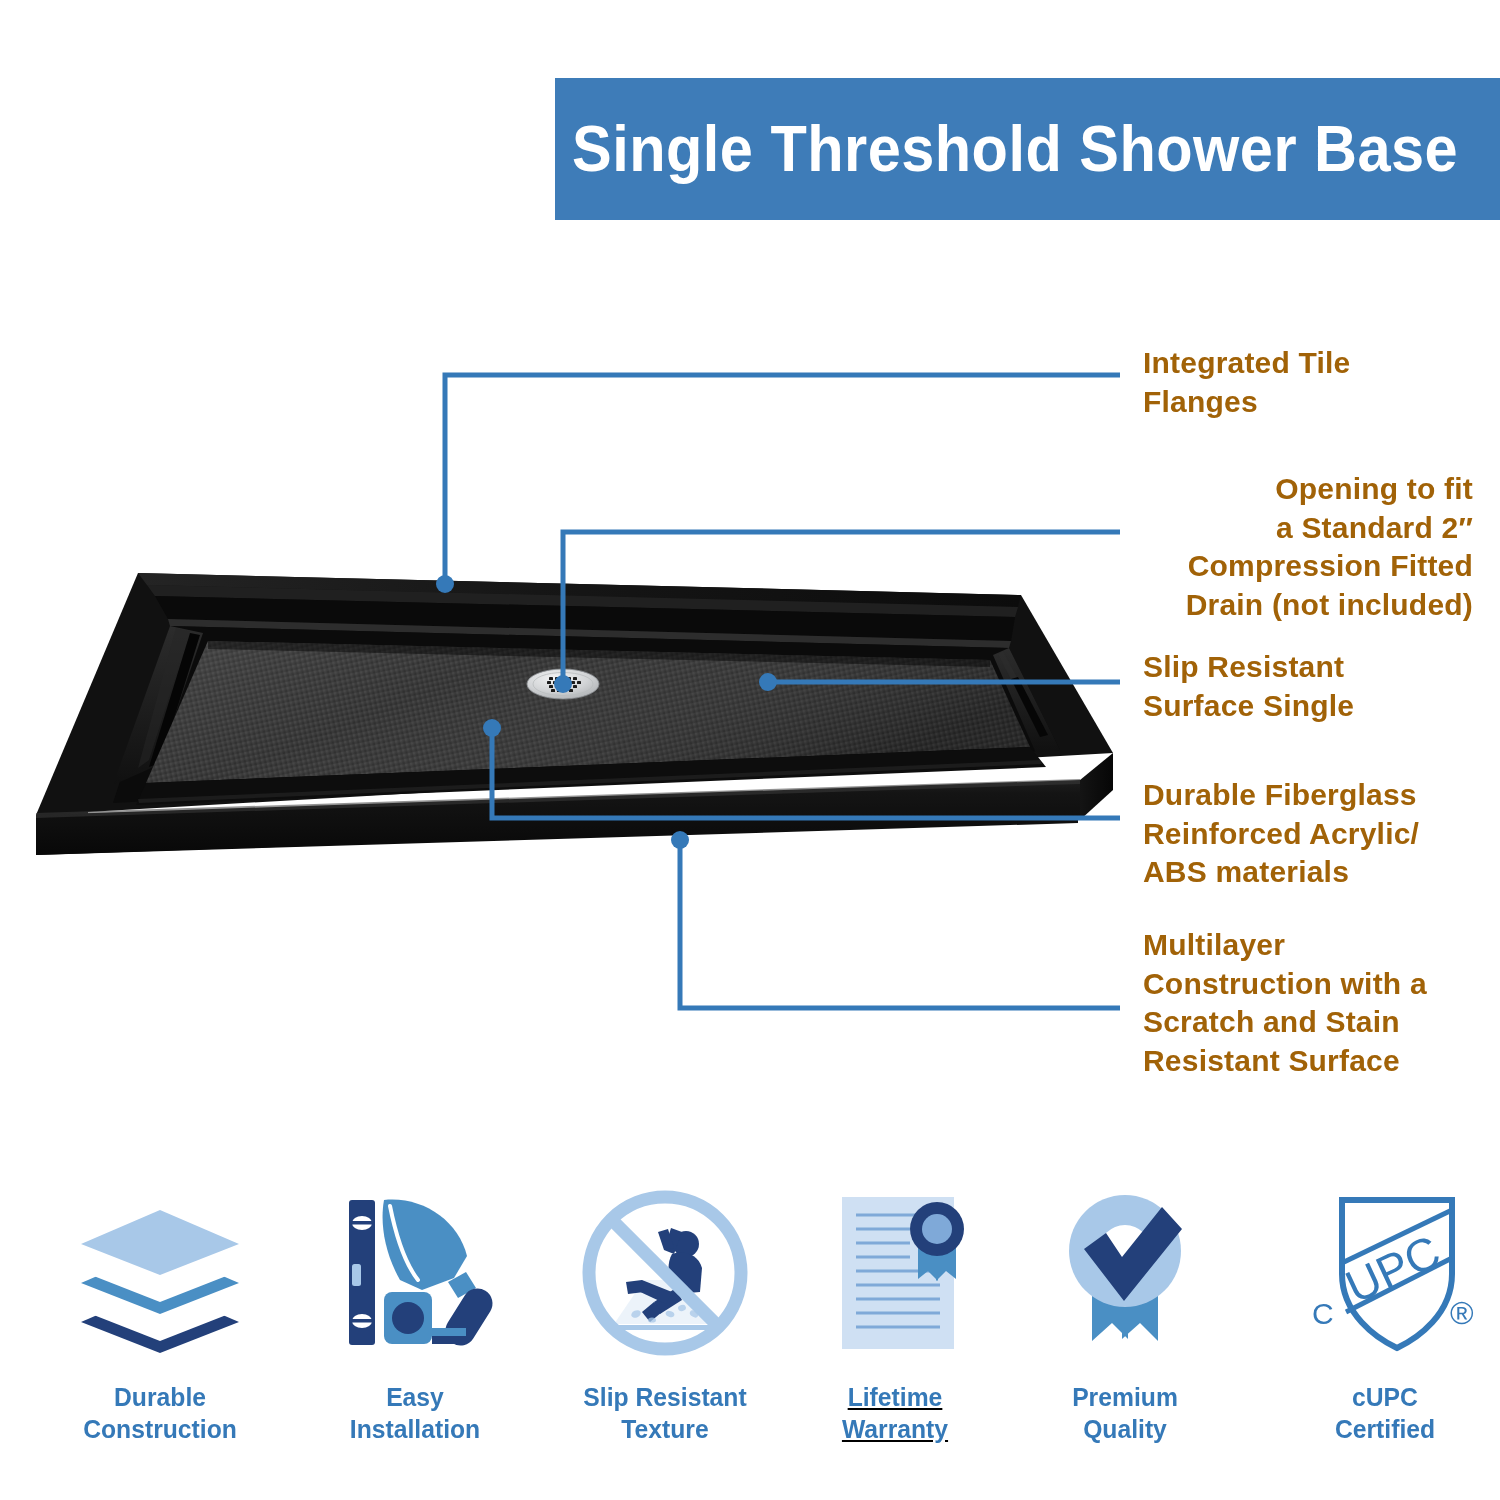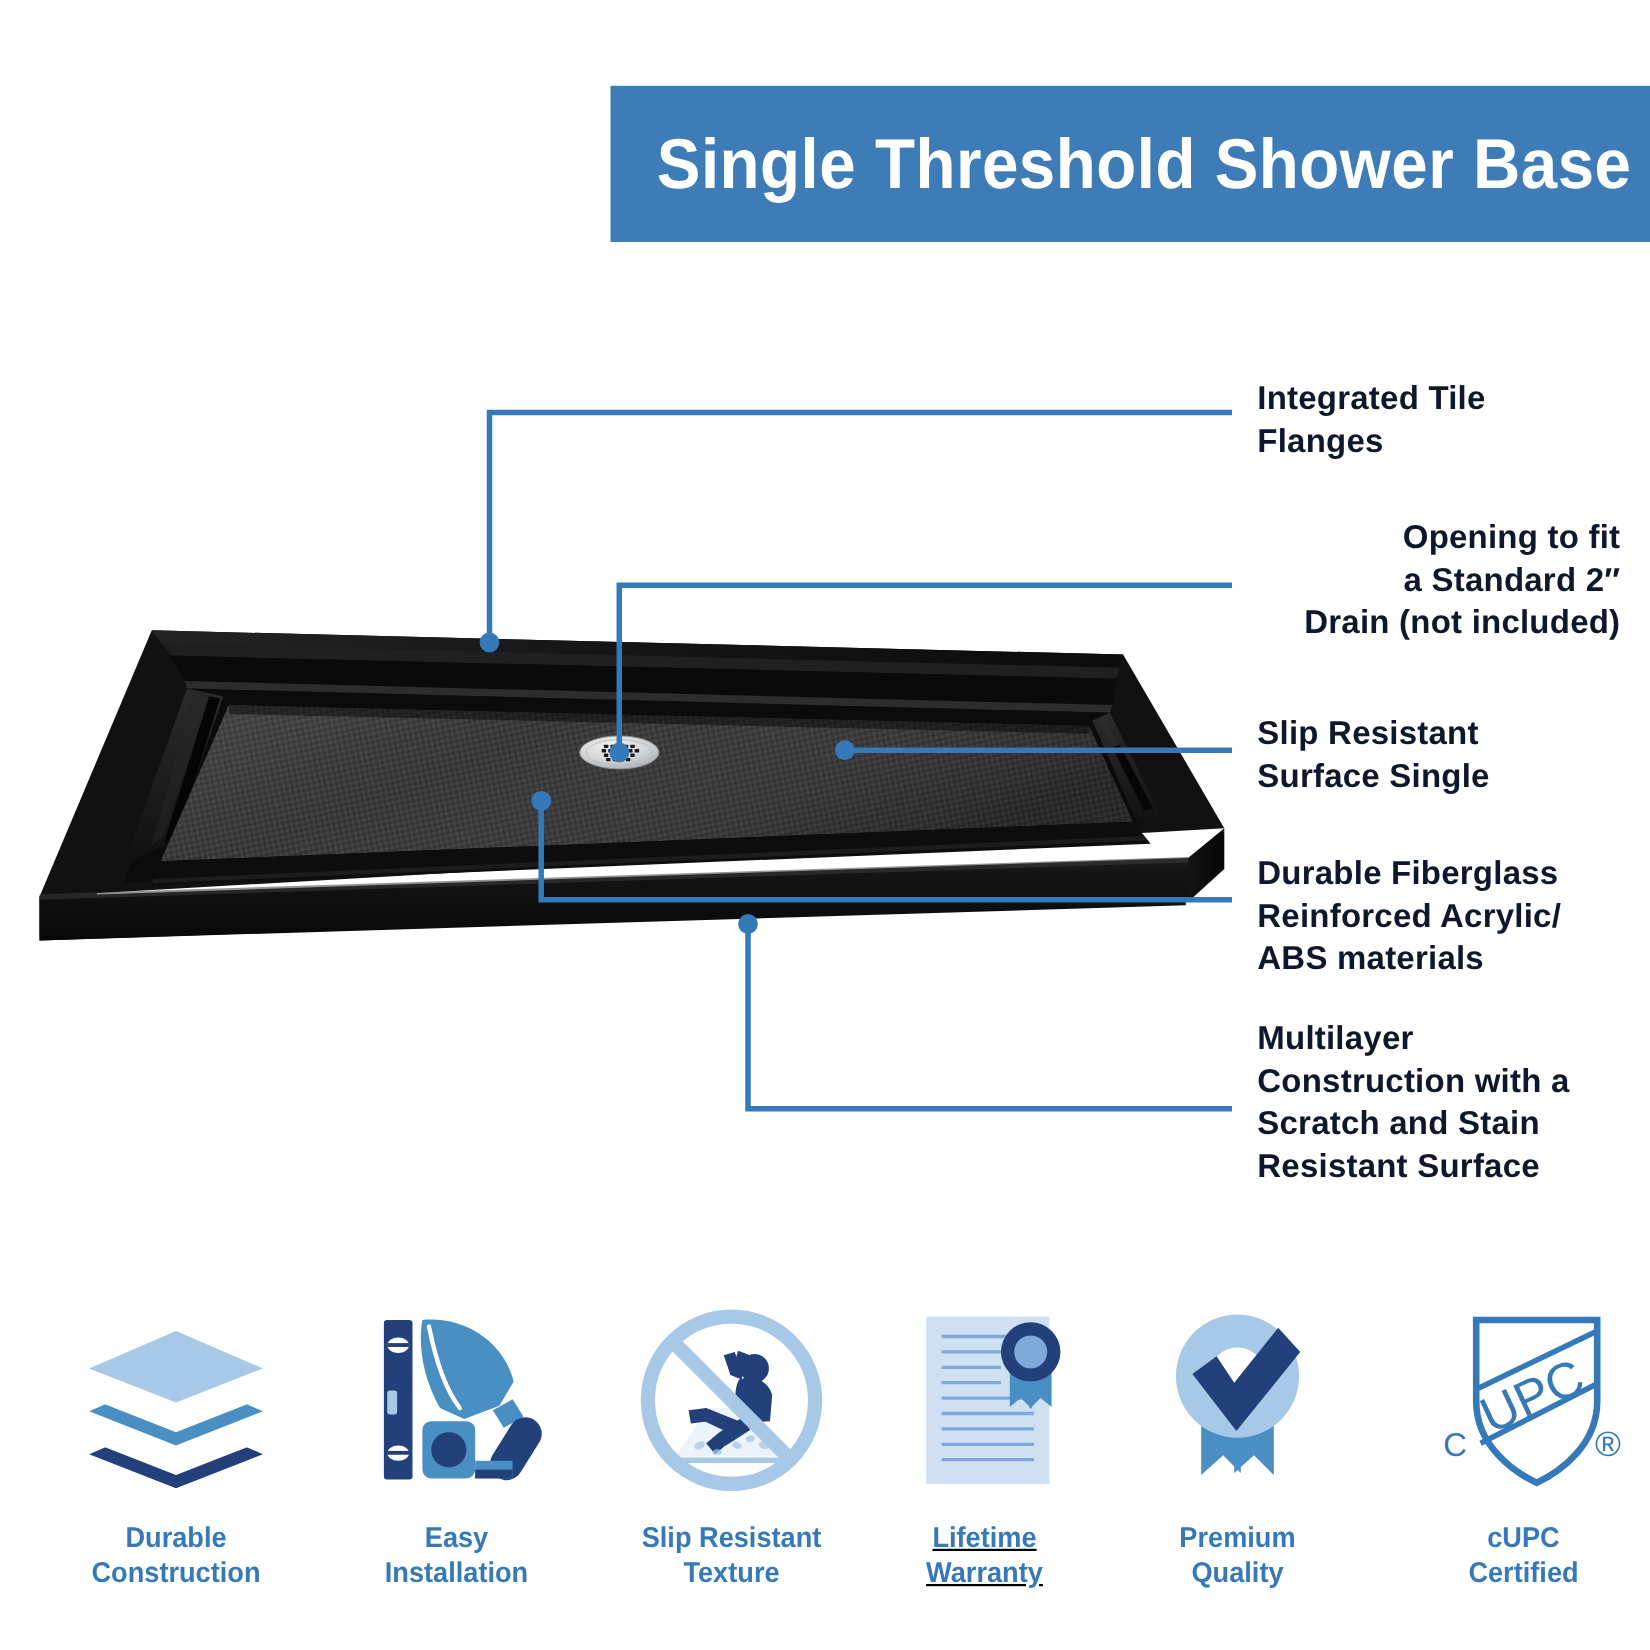--- a/index.html
+++ b/index.html
@@ -9,37 +9,37 @@
     font-family:"Liberation Sans", sans-serif;
     overflow:hidden;
     position:relative;
   }
   #stage{position:absolute;left:0;top:0;width:1500px;height:1500px;}
 
   
   .banner{
     position:absolute;left:555px;top:78px;width:945px;height:142px;
     background:#3e7cb8;
-    display:flex;align-items:center;
+    display:flex;align-items:center;justify-content:center;
   }
   .banner-title{
     color:#ffffff;
     font-size:64px;
     font-weight:bold;
     letter-spacing:.5px;
     margin-left:42px;
     transform:scaleX(.93);
     transform-origin:left center;
     white-space:nowrap;
   }
 
   
   .callout{
     position:absolute;
-    color:#0f172a;
+    color:#a16207;
     font-weight:bold;
     font-size:30px;
     line-height:1.29;
     letter-spacing:.2px;
     width:330px;
   }
   .callout div{white-space:nowrap;}
   #co-0{left:1143px;top:344px;}
   #co-1{left:1143px;top:470px;text-align:right;}
   #co-2{left:1143px;top:648px;}
@@ -211,20 +211,21 @@
   </svg>
 
   <div class="callout" id="co-0">
     <div>Integrated Tile</div>
     <div>Flanges</div>
   </div>
 
   <div class="callout" id="co-1">
     <div>Opening to fit</div>
     <div>a Standard 2″</div>
+    <div>Compression Fitted</div>
     <div>Drain (not included)</div>
   </div>
 
   <div class="callout" id="co-2">
     <div>Slip Resistant</div>
     <div>Surface Single</div>
   </div>
 
   <div class="callout" id="co-3">
     <div>Durable Fiberglass</div>

